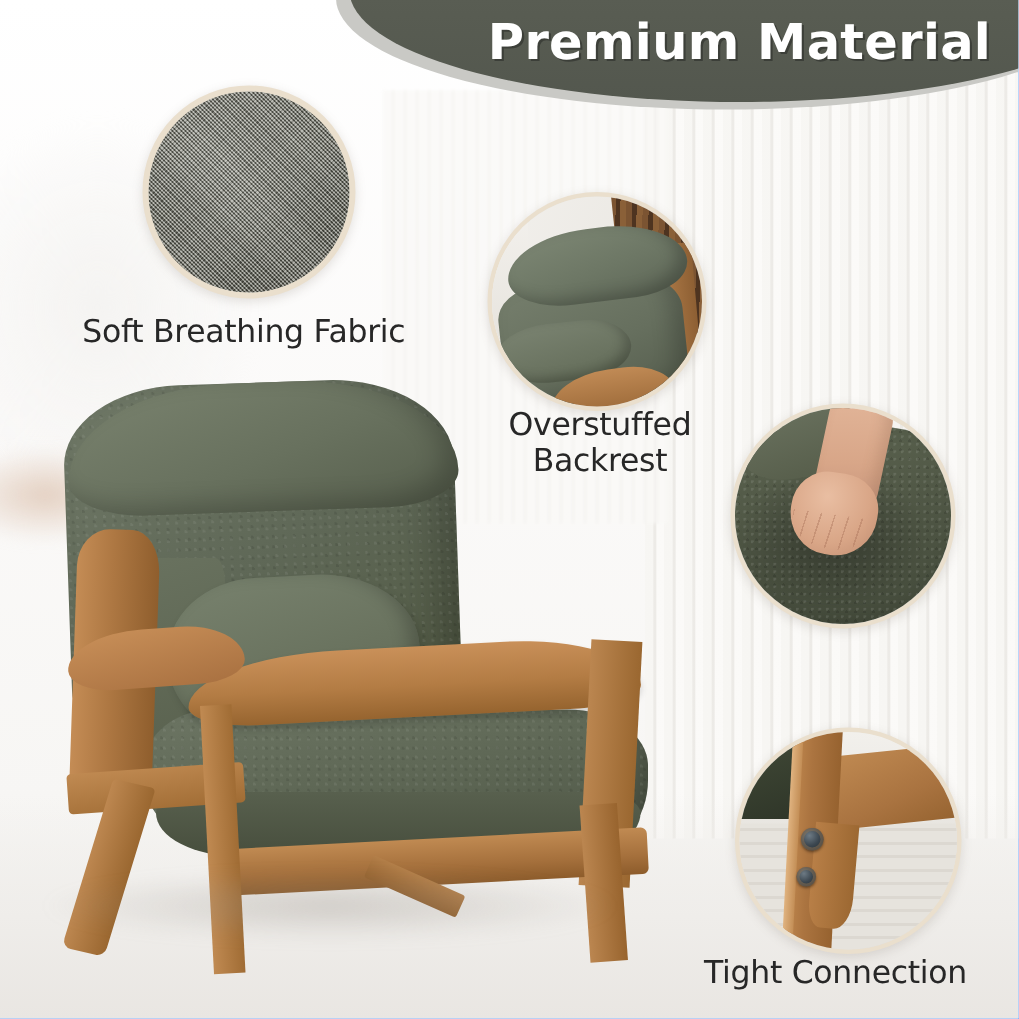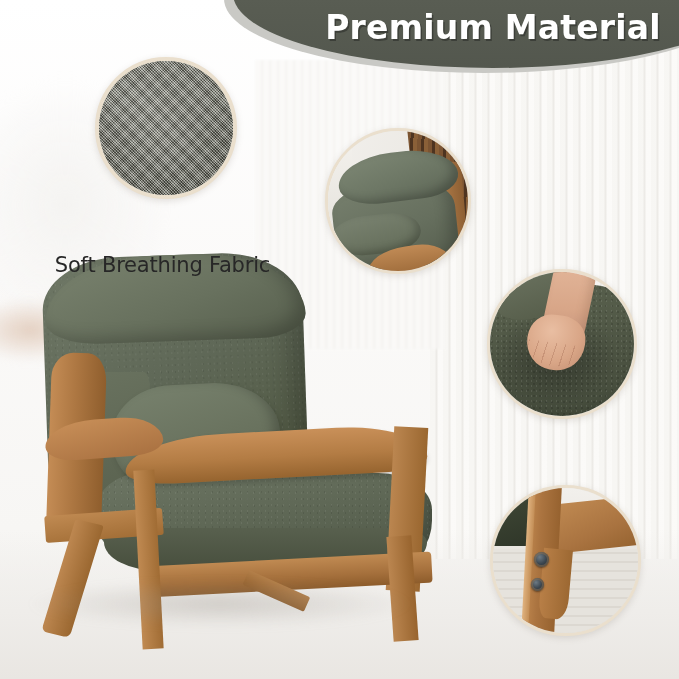--- a/index.html
+++ b/index.html
@@ -419,34 +419,36 @@
 
   <div class="banner-wrap">
     <div class="banner-shadow"></div>
     <div class="banner"></div>
     <div class="banner-title">Premium Material</div>
   </div>
 
   <div class="circle" id="fabric-circle">
     <div class="fabric-tex"></div>
   </div>
-  <div class="label" style="left:20px; top:210px; width:285px;margin-top:44px;">Soft Breathing Fabric</div>
+  <div class="label" style="left:20px; top:210px; width:285px;">Soft Breathing Fabric</div>
 
   <div class="circle" id="backrest-circle">
     <div class="circle-inner">
       <div class="br-bg"></div>
       <div class="br-slats"></div>
       <div class="br-left-white"></div>
       <div class="br-wood-r"></div>
       <div class="br-back"></div>
       <div class="br-head"></div>
       <div class="br-pillow"></div>
       <div class="br-arm"></div>
     </div>
   </div>
+  <div class="label" style="left:305px; top:272px; width:190px;">Overstuffed
+Backrest</div>
 
   <div class="circle" id="sponge-circle">
     <div class="circle-inner">
       <div class="sp-bg"></div>
       <div class="sp-cushion">
         <div class="sp-tex"></div>
       </div>
       <div class="sp-backcush"></div>
       <div class="sp-arm"></div>
       <div class="sp-fist">
@@ -461,14 +463,15 @@
       <div class="cn-floor"></div>
       <div class="cn-fabric"></div>
       <div class="cn-rail"></div>
       <div class="cn-leg"></div>
       <div class="cn-leg-edge"></div>
       <div class="cn-joint"></div>
       <div class="bolt" id="bolt-top"></div>
       <div class="bolt" id="bolt-bottom"></div>
     </div>
   </div>
+  <div class="label" style="left:435px; top:637px; width:244px;">Tight Connection</div>
 
 </div>
 
 </body></html>

